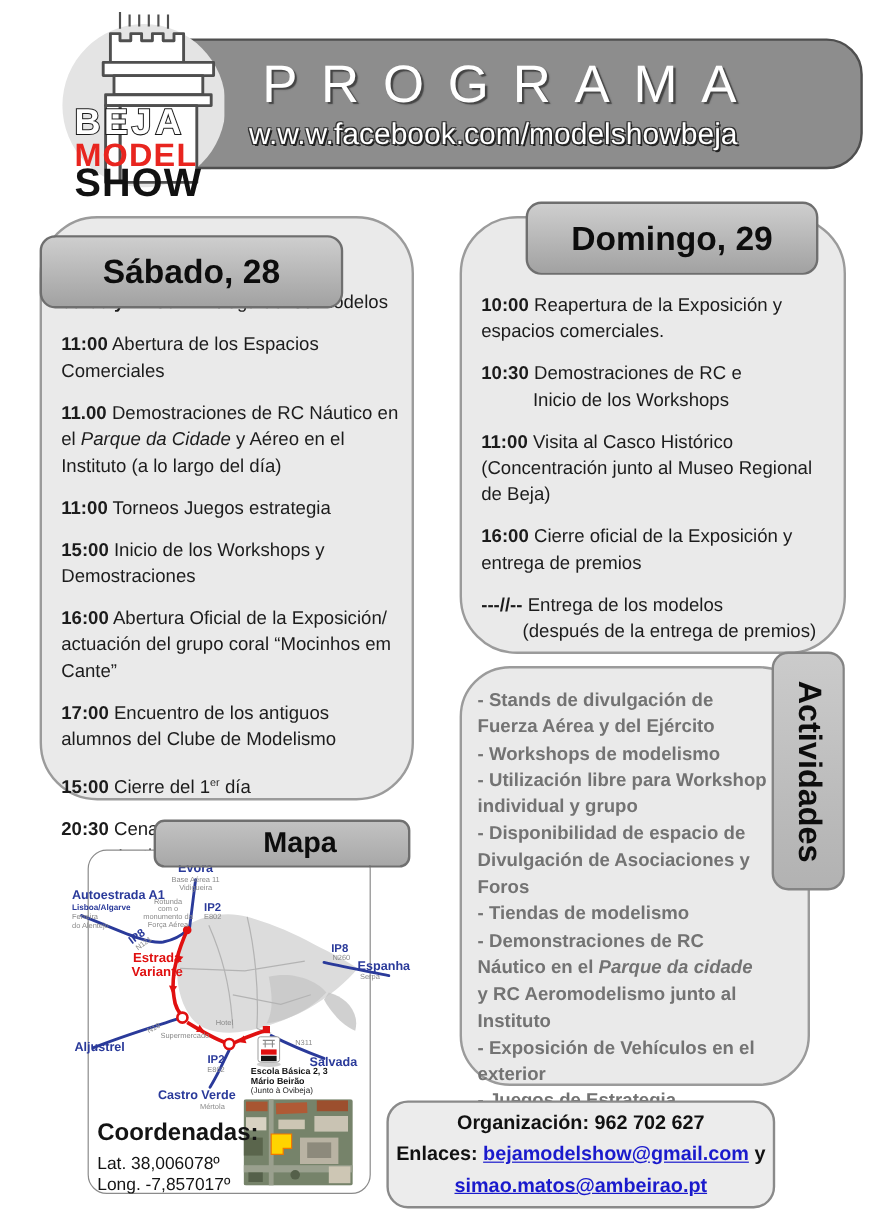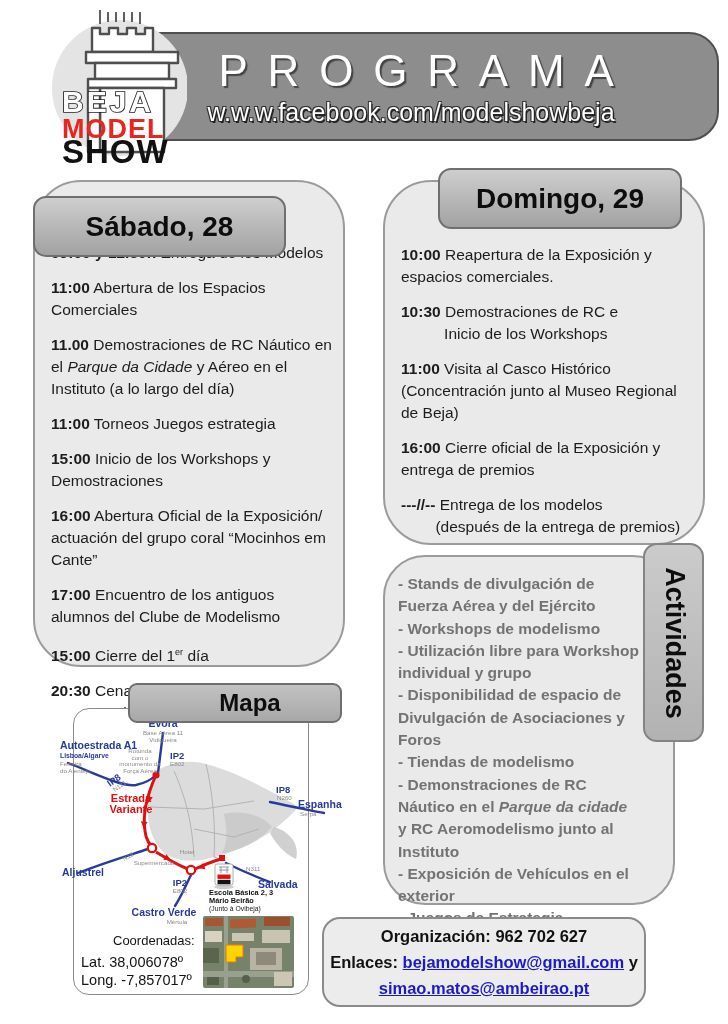--- a/index.html
+++ b/index.html
@@ -59,21 +59,21 @@
   .map-svg{position:absolute;left:0;top:0;width:234px;height:285px;overflow:visible;}
   .map-svg text{font-family:"Liberation Sans",sans-serif;}
   .mt-city{fill:#2a3a9a;font-weight:700;font-size:10.5px;}
   .mt-road{fill:#2a3a9a;font-weight:700;font-size:9.5px;}
   .mt-blue-s{fill:#2a3a9a;font-weight:700;font-size:6.8px;}
   .mt-sub{fill:#8a8a8a;font-size:6.2px;}
   .mt-red{fill:#e01010;font-weight:700;font-size:11px;}
   .mt-black-b{fill:#111;font-weight:700;font-size:7.4px;}
   .mt-black{fill:#222;font-size:6.8px;}
   .coords{position:absolute;left:7px;top:224px;color:#141414;}
-  .coords-title{font-size:13px;font-weight:400;margin-bottom:5px;margin-left:32px;}
+  .coords-title{font-size:20px;font-weight:700;margin-bottom:5px;}
   .coords-line{font-size:14.5px;line-height:18px;}
 
   
   .contact{position:absolute;left:322px;top:917px;width:324px;height:90px;
            background:#ececec;border:2px solid #8a8a8a;border-radius:18px;z-index:2;
            display:flex;flex-direction:column;align-items:center;justify-content:center;
            font-size:16.5px;line-height:26px;color:#111;box-sizing:border-box;}
   .c-bold{font-weight:700;}
   .c-link{color:#1a1acc;font-weight:700;text-decoration:underline;cursor:pointer;}
 </style>

